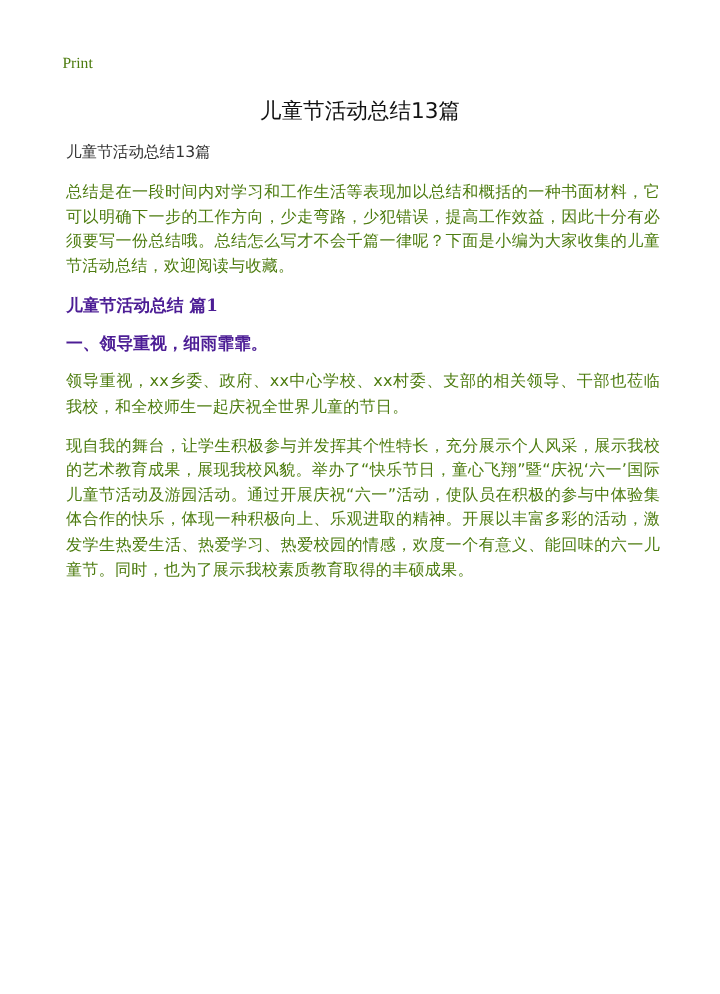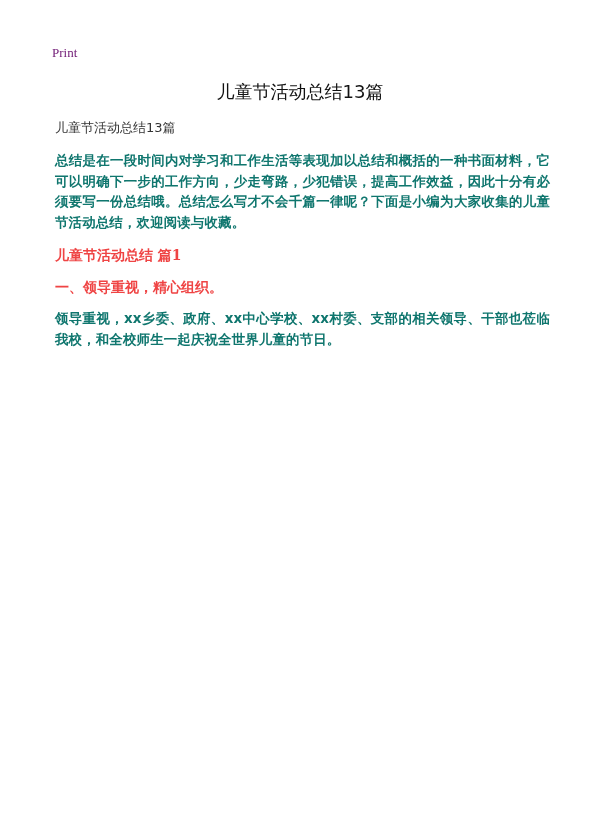--- a/index.html
+++ b/index.html
@@ -5,52 +5,52 @@
     html, body { margin: 0; padding: 0; background: #ffffff; }
     body {
       width: 600px; height: 828px; overflow: hidden;
       font-family: "DejaVu Sans", sans-serif;
       color: #222;
       position: relative;
     }
     .print-label {
       position: absolute; left: 52px; top: 45px;
       font-family: "Liberation Serif", serif;
-      font-size: 13px; color: #701a75;
+      font-size: 13px; color: #4d7c0f;
     }
     .title {
       position: absolute; left: 0; width: 600px; top: 80px;
       text-align: center;
       font-size: 18px; color: #111; font-weight: normal;
       letter-spacing: 0px;
     }
     .content {
       position: absolute; left: 55px; top: 118px; width: 495px;
     }
     .subtitle {
       font-size: 13px; color: #333; margin: 0 0 13px 0; line-height: 20px;
     }
     p.para {
       font-size: 13.4px; line-height: 20.6px; margin: 0 0 12px 0;
-      color: #0f766e; letter-spacing: 0.2px;
+      color: #4d7c0f; letter-spacing: 0.2px;
       text-align: justify;
-      font-weight: bold;
     }
     .section-head {
-      font-size: 14px; font-weight: bold; color: #ef4444;
+      font-size: 14px; font-weight: bold; color: #4c1d95;
       margin: 0 0 12px 0; line-height: 20px;
       font-family: "DejaVu Serif", serif;
     }
   </style>
 </head>
 <body>
 
 <div class="print-label">Print</div>
 
 <h1 class="title" style="margin:0;">儿童节活动总结13篇</h1>
 
 <div class="content">
   <div class="subtitle">儿童节活动总结13篇</div>
   <p class="para">总结是在一段时间内对学习和工作生活等表现加以总结和概括的一种书面材料，它可以明确下一步的工作方向，少走弯路，少犯错误，提高工作效益，因此十分有必须要写一份总结哦。总结怎么写才不会千篇一律呢？下面是小编为大家收集的儿童节活动总结，欢迎阅读与收藏。</p>
   <div class="section-head">儿童节活动总结 篇1</div>
-  <div class="section-head">一、领导重视，精心组织。</div>
+  <div class="section-head">一、领导重视，细雨霏霏。</div>
   <p class="para">领导重视，xx乡委、政府、xx中心学校、xx村委、支部的相关领导、干部也莅临我校，和全校师生一起庆祝全世界儿童的节日。</p>
+  <p class="para">现自我的舞台，让学生积极参与并发挥其个性特长，充分展示个人风采，展示我校的艺术教育成果，展现我校风貌。举办了“快乐节日，童心飞翔”暨“庆祝‘六一’国际儿童节活动及游园活动。通过开展庆祝“六一”活动，使队员在积极的参与中体验集体合作的快乐，体现一种积极向上、乐观进取的精神。开展以丰富多彩的活动，激发学生热爱生活、热爱学习、热爱校园的情感，欢度一个有意义、能回味的六一儿童节。同时，也为了展示我校素质教育取得的丰硕成果。</p>
 </div>
 
 </body></html>

